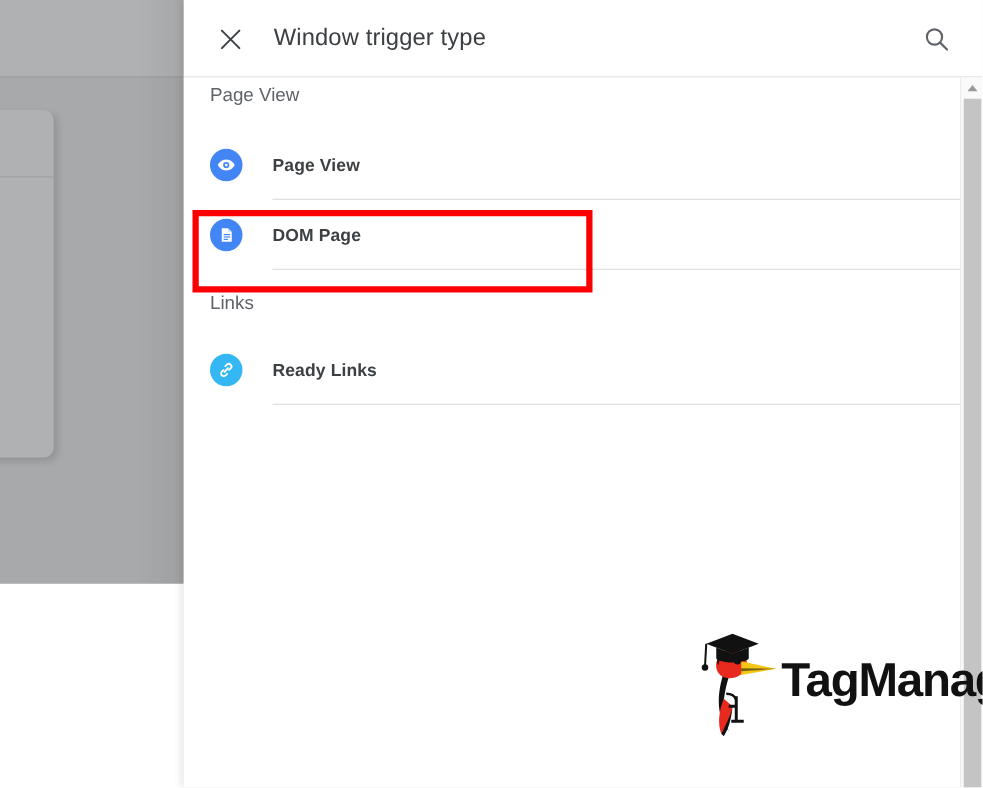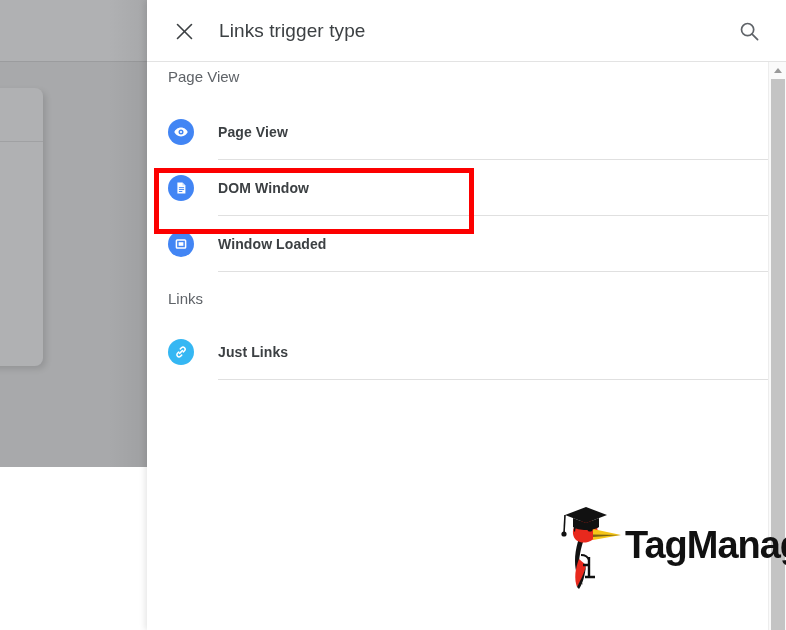--- a/index.html
+++ b/index.html
@@ -226,21 +226,21 @@
 
 <div id="dialog">
 
   <div id="dialog-header">
     <div id="close-btn">
       <svg width="19" height="19" viewBox="0 0 19 19" aria-hidden="true">
         <line x1="2.5" y1="2.5" x2="16.5" y2="16.5" stroke="#3c4043" stroke-width="1.6" stroke-linecap="round"></line>
         <line x1="16.5" y1="2.5" x2="2.5" y2="16.5" stroke="#3c4043" stroke-width="1.6" stroke-linecap="round"></line>
       </svg>
     </div>
-    <div id="dialog-title">Links trigger type</div>
+    <div id="dialog-title">Window trigger type</div>
     <div id="search-btn">
       <svg width="21" height="21" viewBox="0 0 21 21" aria-hidden="true">
         <circle cx="8.6" cy="8.6" r="6.1" fill="none" stroke="#5f6368" stroke-width="1.7"></circle>
         <line x1="13.1" y1="13.1" x2="18.6" y2="18.6" stroke="#5f6368" stroke-width="1.7" stroke-linecap="round"></line>
       </svg>
     </div>
   </div>
 
   <div id="list-region">
     <div id="list-inner">
@@ -262,49 +262,39 @@
       <div class="trigger-row">
         <span class="icon-circle blue">
           <svg width="16" height="16" viewBox="0 0 16 16" aria-hidden="true">
             <path d="M4.4 2.6h5l3 3v7.8H4.4z" fill="#ffffff"></path>
             <path d="M9.4 2.6l3 3h-3z" fill="#cfe0fc"></path>
             <rect x="5.9" y="7.2" width="5.2" height="0.95" fill="#4285f4"></rect>
             <rect x="5.9" y="9.1" width="5.2" height="0.95" fill="#4285f4"></rect>
             <rect x="5.9" y="11.0" width="3.4" height="0.95" fill="#4285f4"></rect>
           </svg>
         </span>
-        <span class="row-label">DOM Window</span>
+        <span class="row-label">DOM Page</span>
         <span class="row-divider"></span>
       </div>
 
-      <div class="trigger-row">
-        <span class="icon-circle blue">
-          <svg width="16" height="16" viewBox="0 0 16 16" aria-hidden="true">
-            <rect x="3.4" y="4.0" width="9.2" height="8.0" rx="0.8" fill="none" stroke="#ffffff" stroke-width="1.5"></rect>
-            <rect x="5.6" y="6.2" width="4.8" height="3.6" fill="#ffffff"></rect>
-          </svg>
-        </span>
-        <span class="row-label">Window Loaded</span>
-        <span class="row-divider"></span>
-      </div>
 
       <div class="section-header tight">Links</div>
 
 
       <div class="trigger-row">
         <span class="icon-circle cyan">
           <svg width="16" height="16" viewBox="0 0 16 16" aria-hidden="true">
             <g stroke="#ffffff" stroke-width="1.5" fill="none" stroke-linecap="round">
               <path d="M6.6 9.4l2.8-2.8"></path>
               <path d="M7.3 4.9l1.2-1.2a2.1 2.1 0 0 1 3.0 3.0l-1.2 1.2"></path>
               <path d="M8.7 11.1l-1.2 1.2a2.1 2.1 0 0 1-3.0-3.0l1.2-1.2"></path>
             </g>
           </svg>
         </span>
-        <span class="row-label">Just Links</span>
+        <span class="row-label">Ready Links</span>
         <span class="row-divider"></span>
       </div>
 
     </div>
   </div>
 
   <div id="scrollbar">
     <div id="scroll-up-arrow">
         <i></i>
       </div>

